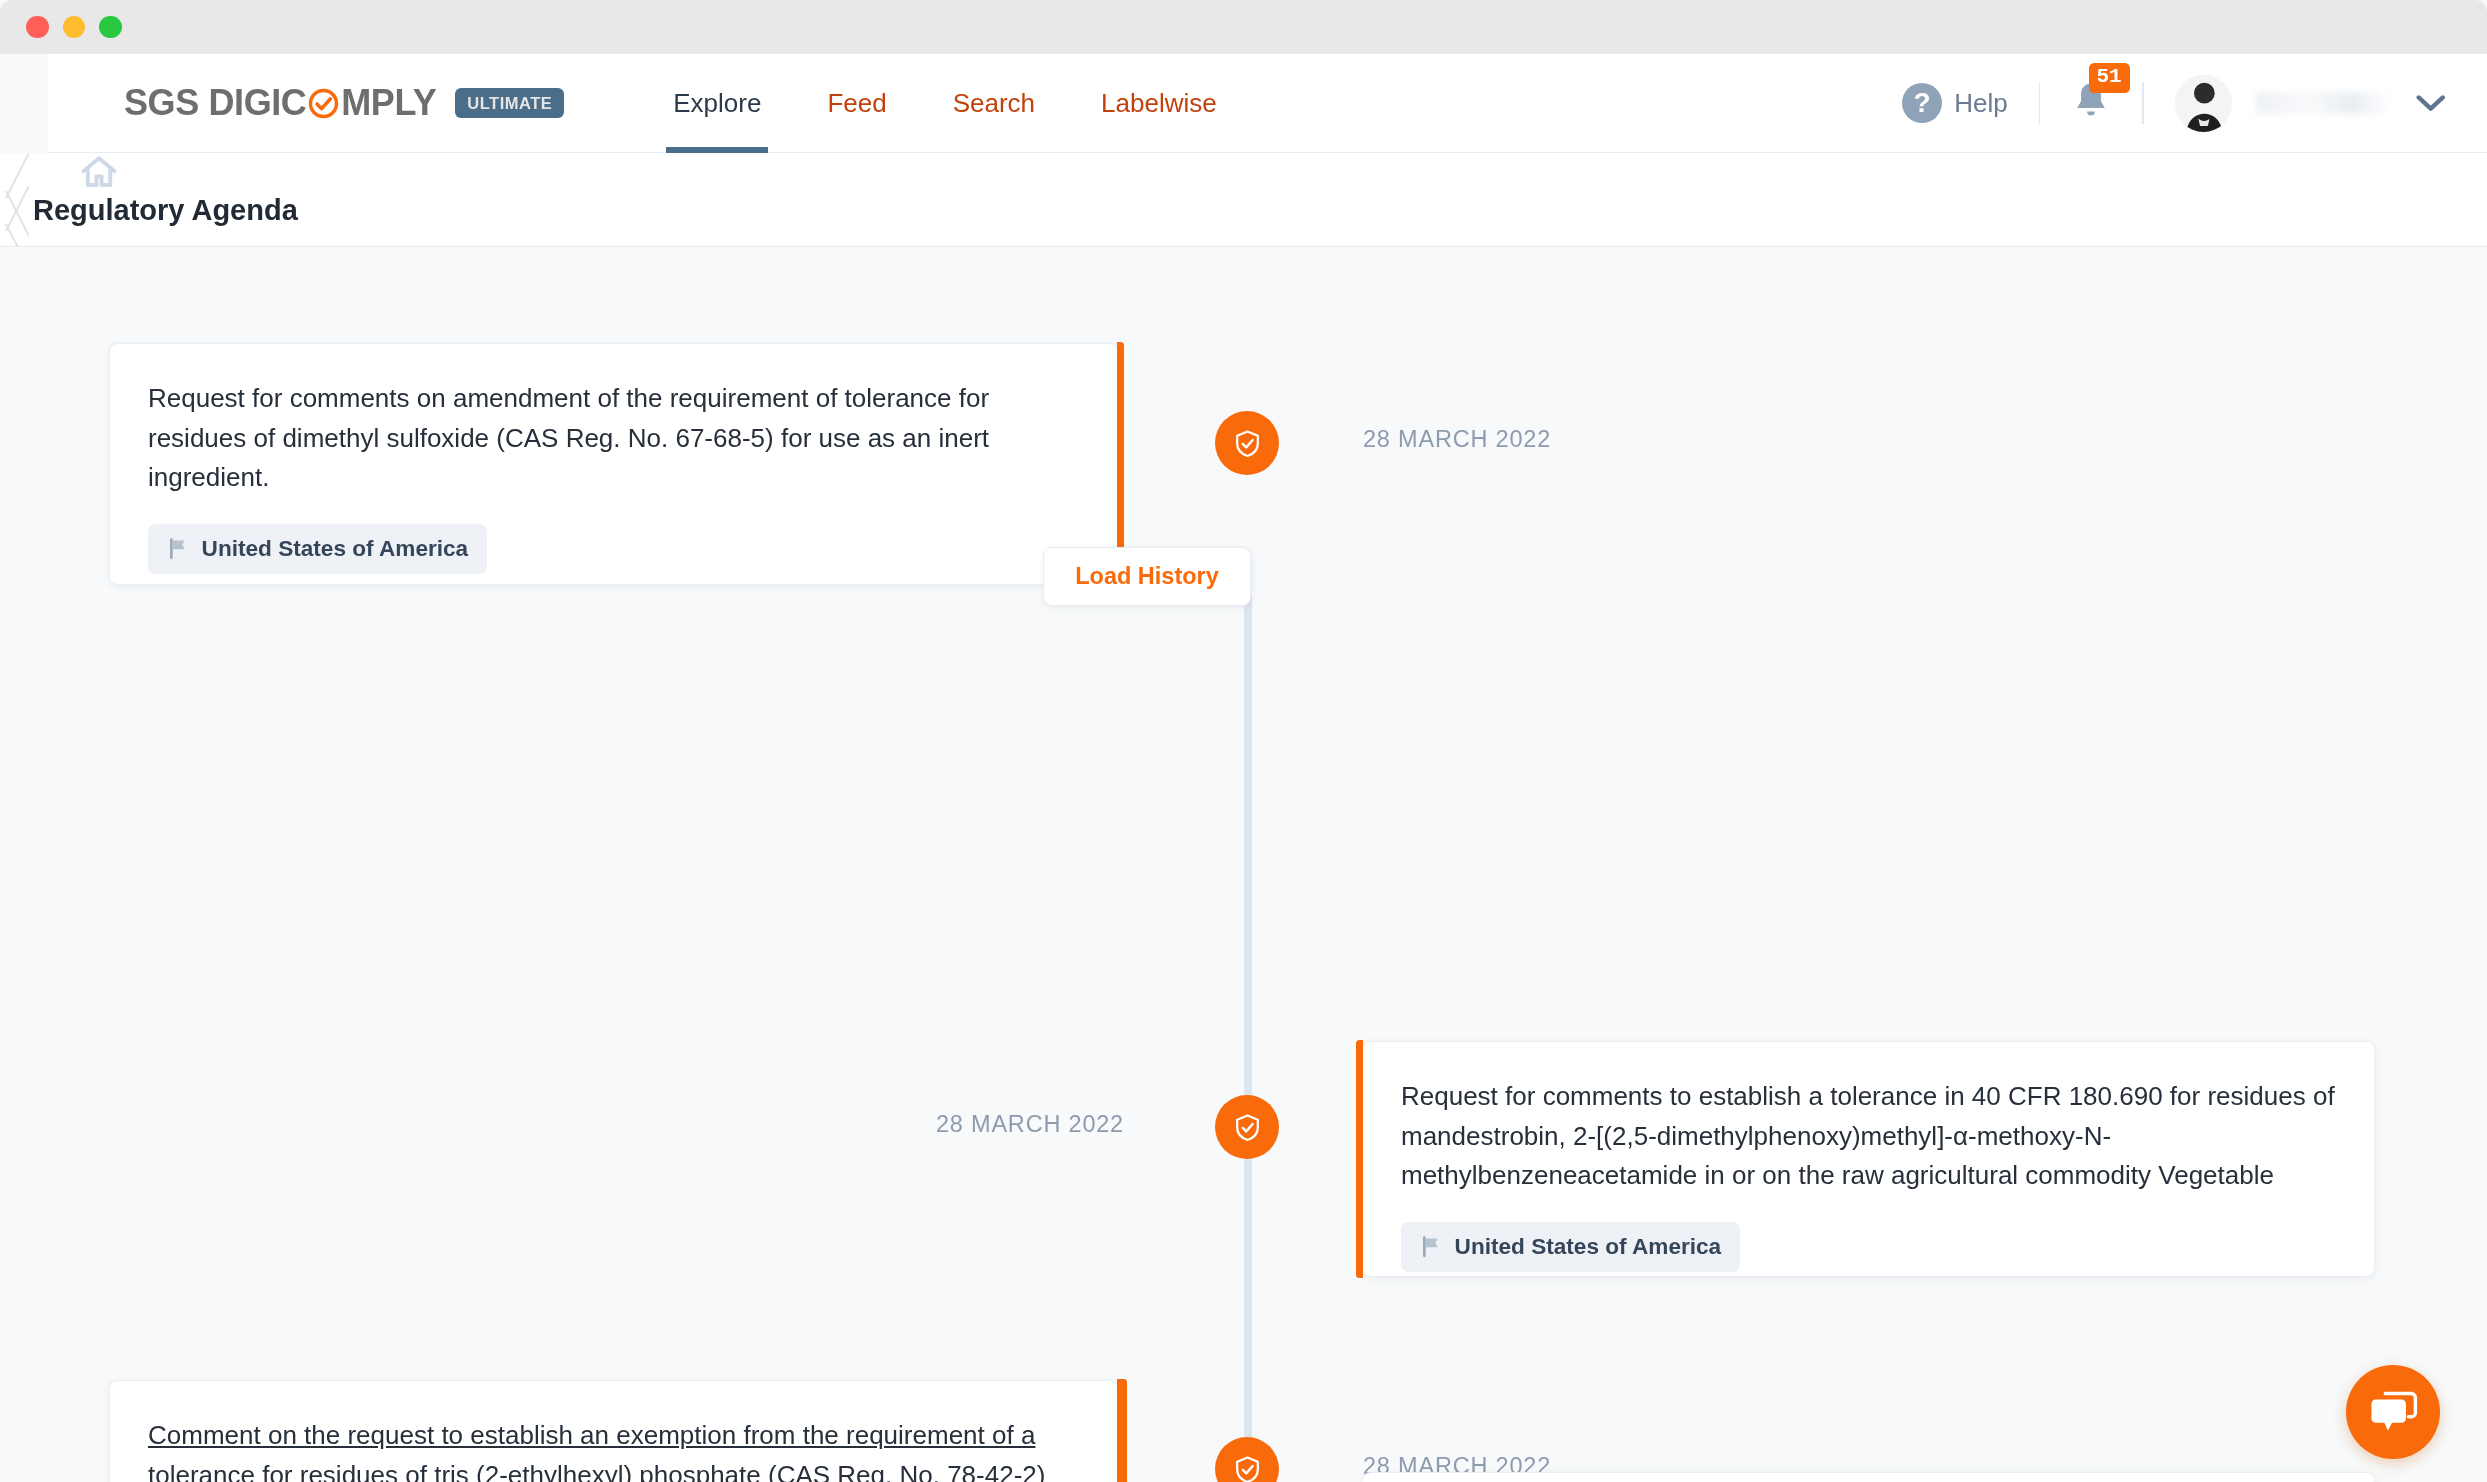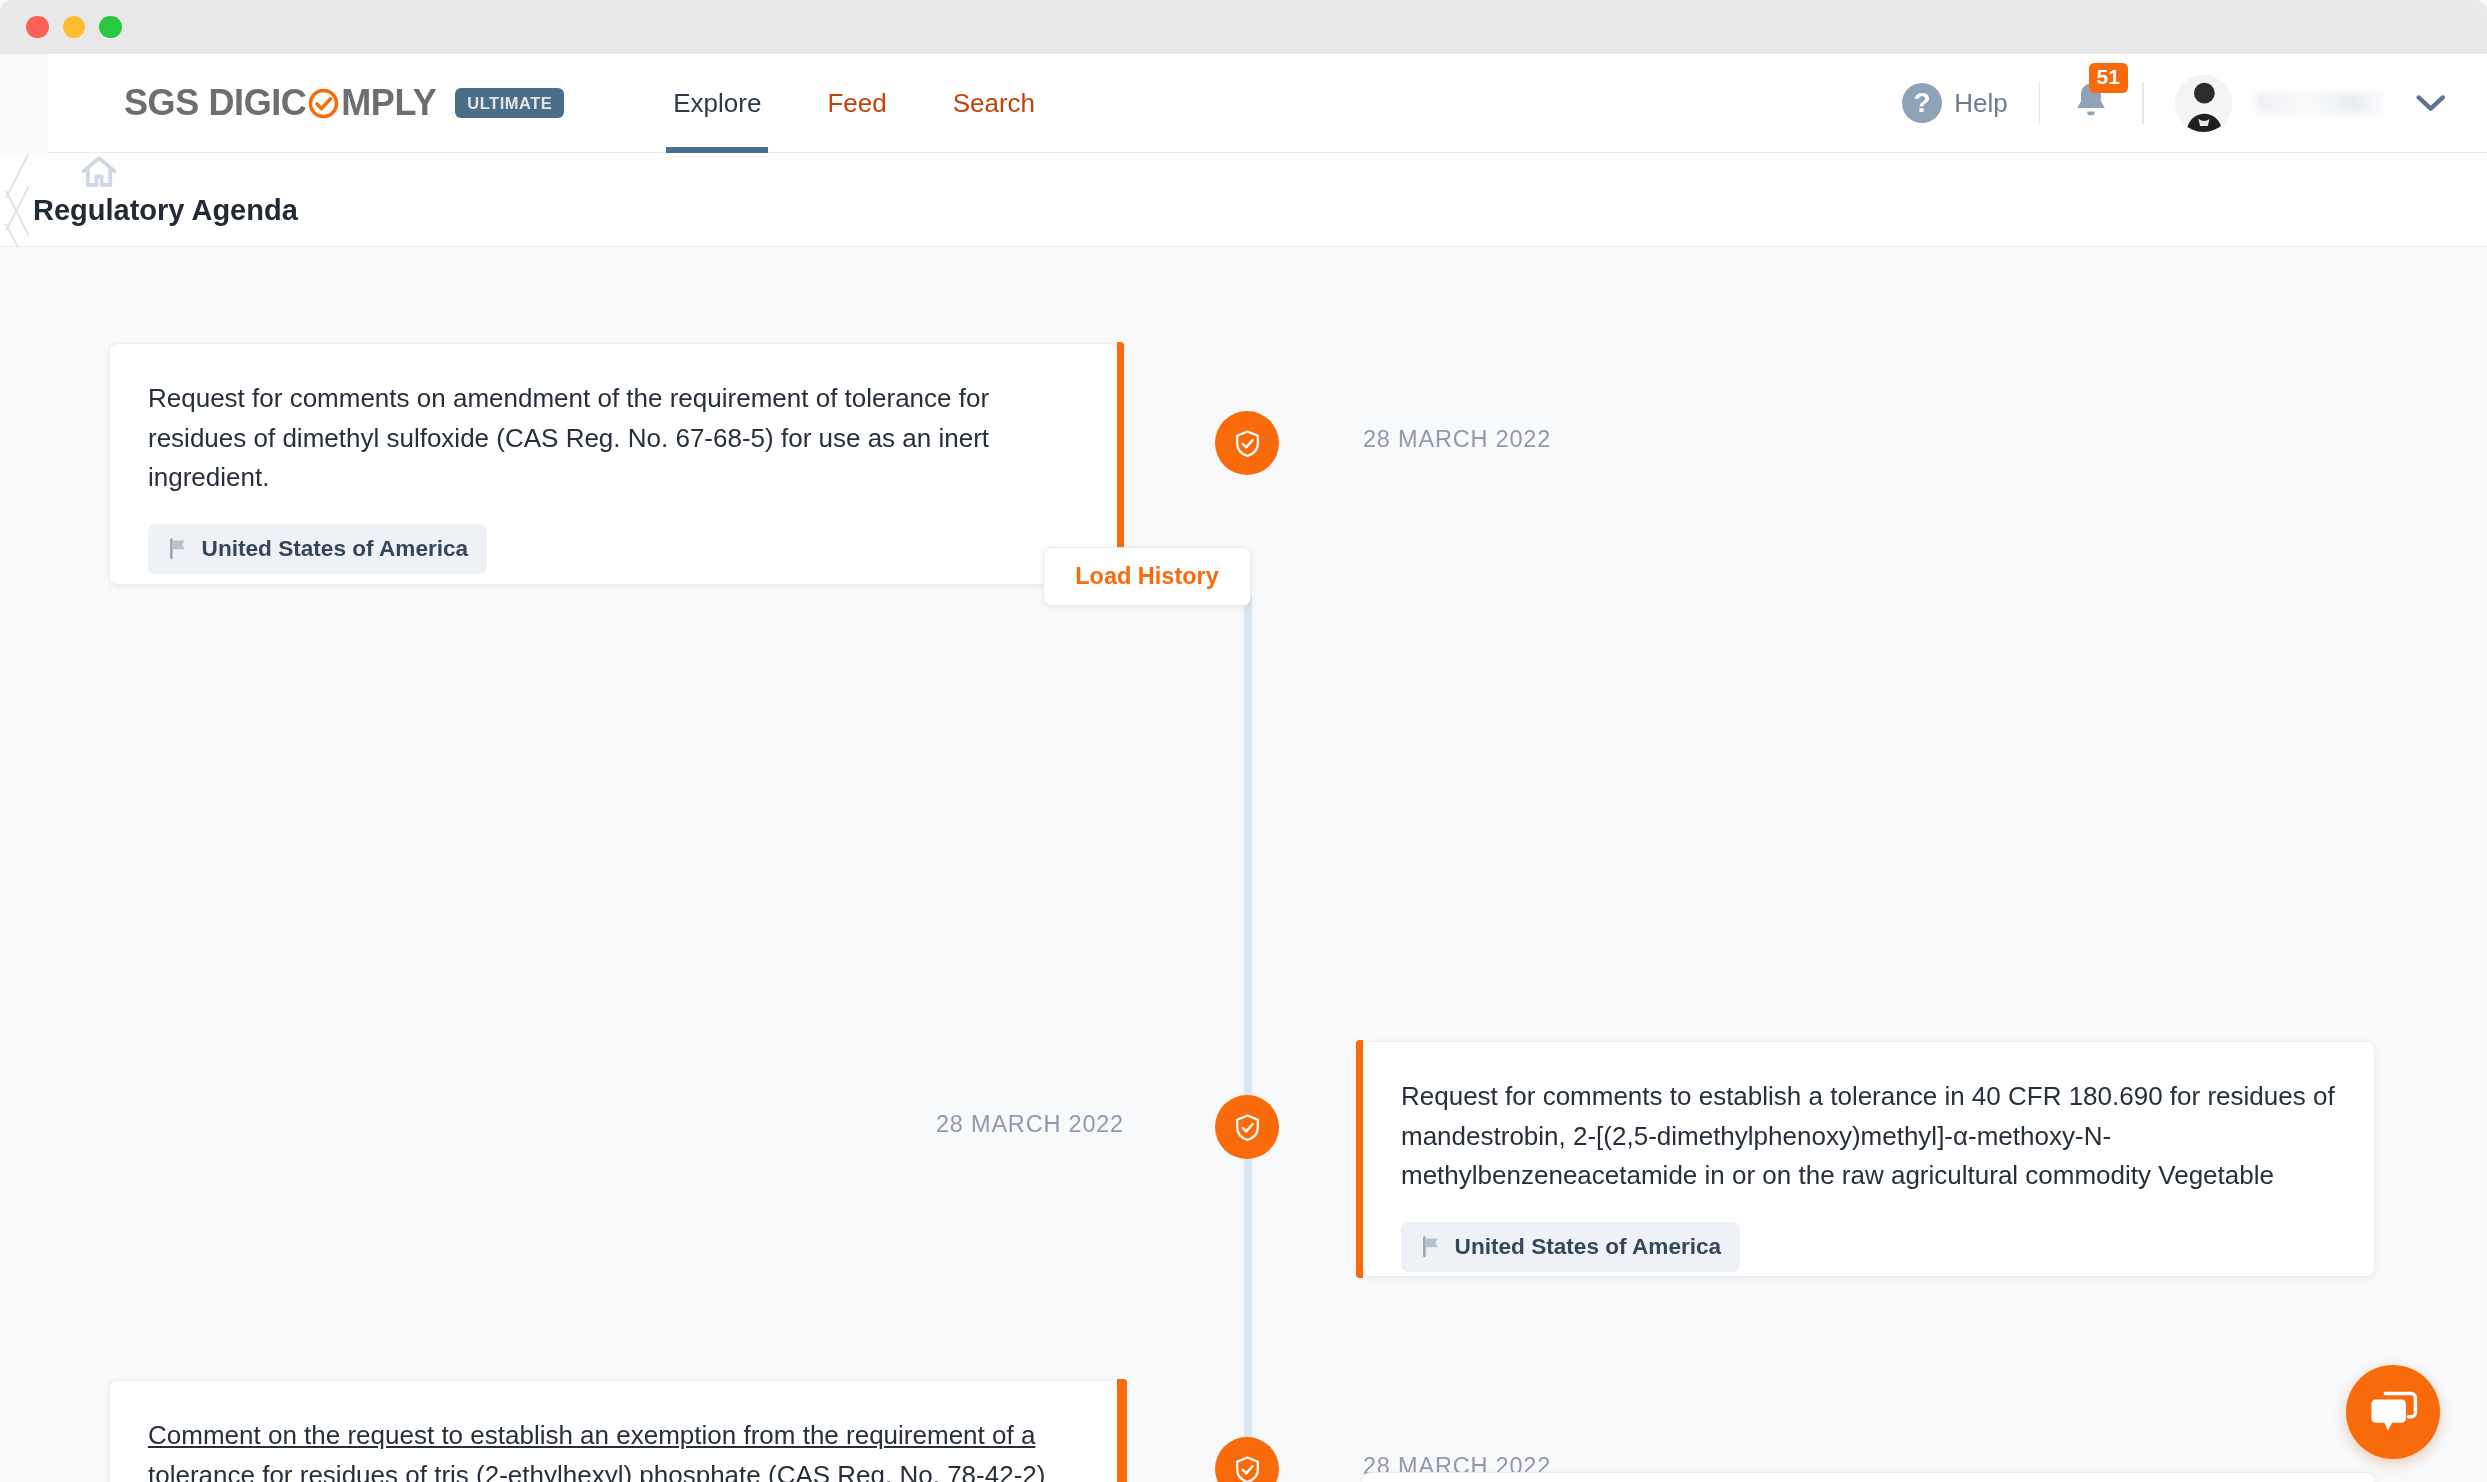--- a/index.html
+++ b/index.html
@@ -87,21 +87,21 @@
     font-size: 28px; font-weight: 700;
   }
   .help-label { font-size: 26px; color: #6b7c92; }
   .vdiv { width: 1.7px; height: 42px; background: #e2e8ef; margin: 0 31px; }
   .bell-wrap { position: relative; cursor: pointer; display: flex; align-items: center; }
   .notif-badge {
     position: absolute; left: 17.4px; top: -17.4px;
     background: #f96a0b; color: #fff;
     font-size: 21px; font-weight: 700;
     border-radius: 5.2px; padding: 2.6px 7.8px 3.5px;
-    min-width: 38px; text-align: center; line-height: 1.15;
+    min-width: 38px; text-align: center; line-height: 1.15; font-family: Liberation Mono, monospace;
   }
   .avatar {
     width: 57px; height: 57px; border-radius: 50%;
     overflow: hidden; background: #f2f2f2;
     display: flex; align-items: flex-end; justify-content: center;
     flex-shrink: 0;
   }
   .username-blur {
     width: 130px; height: 22.6px; margin-left: 24px;
     background: linear-gradient(90deg, rgba(190,200,215,.28), rgba(210,218,230,.12) 40%, rgba(180,195,215,.30) 75%, rgba(220,226,235,.10));
@@ -242,20 +242,21 @@
         </span>
         <span>MPLY</span>
       </div>
       <span class="badge-ultimate">ULTIMATE</span>
     </div>
 
     <nav class="mainnav">
       <div class="navitem active">Explore</div>
       <div class="navitem">Feed</div>
       <div class="navitem">Search</div>
+      <div class="navitem">Labelwise</div>
     </nav>
 
     <div class="topright">
       <div class="help-btn">
         <span class="help-icon">?</span>
         <span class="help-label">Help</span>
       </div>
 
       <div class="vdiv"></div>
 

